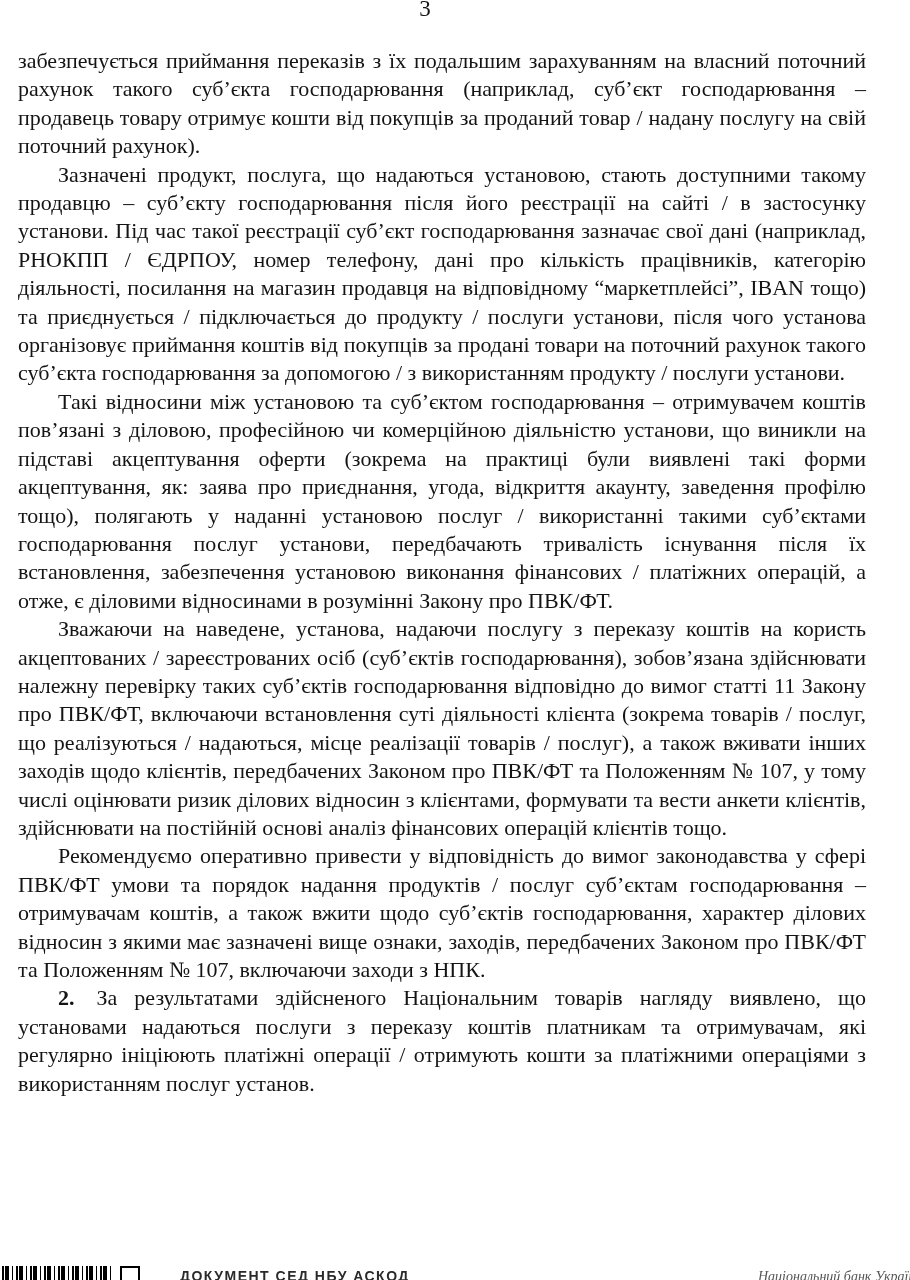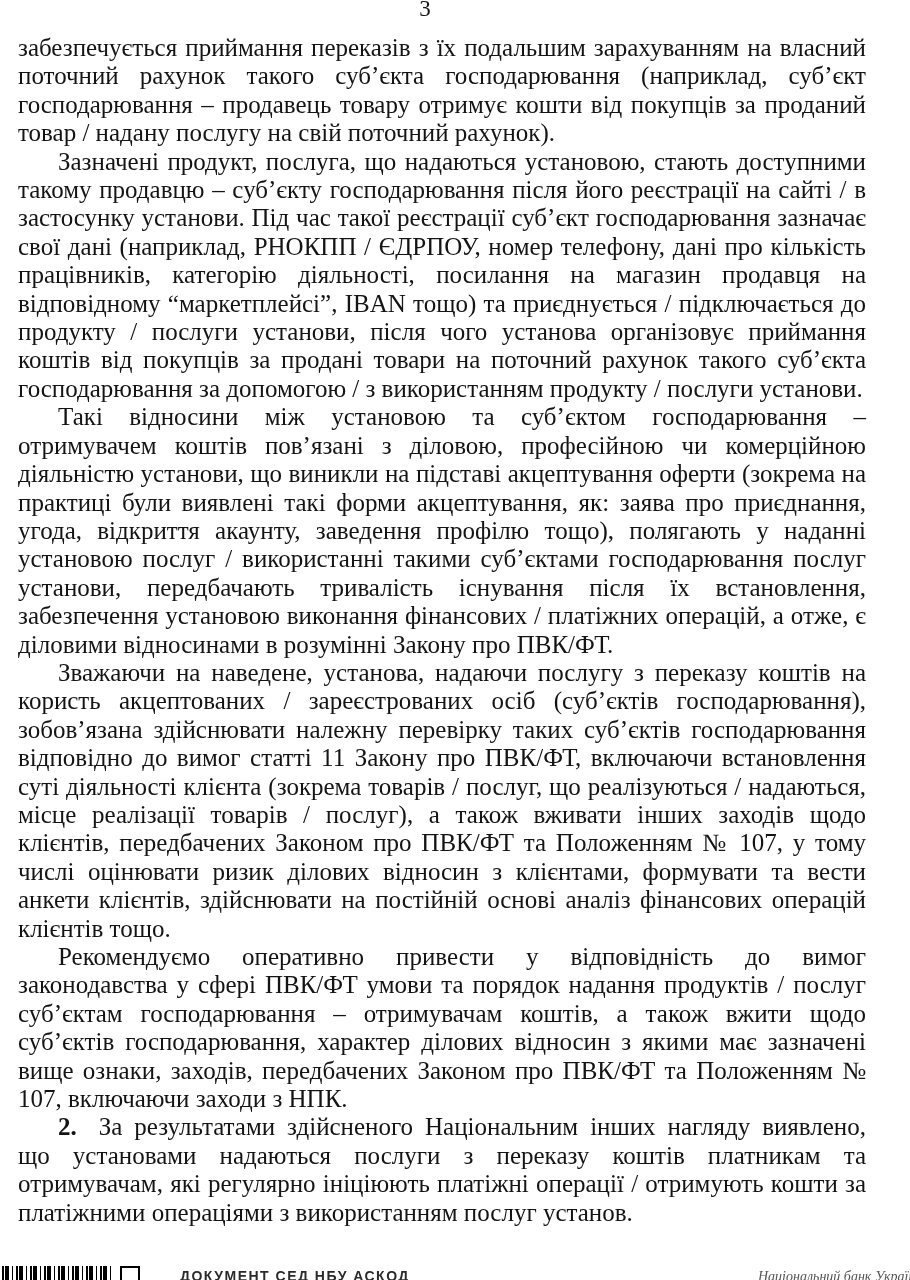--- a/index.html
+++ b/index.html
@@ -20,24 +20,24 @@
     position: absolute;
     top: -4px;
     left: 0;
     right: 60px;
     text-align: center;
     font-size: 23px;
     color: #161616;
   }
   .doc-body {
     position: absolute;
-    top: 34px;
+    top: 47px;
     left: 18px;
     width: 848px;
-    font-size: 25px;
+    font-size: 22px;
     line-height: 28.4px;
     text-align: justify;
     color: #141414;
   }
   .doc-body p {
     margin: 0;
     padding: 0;
     text-indent: 40px;
   }
   .doc-body p.no-indent {
@@ -112,21 +112,21 @@
     <p class="no-indent">забезпечується приймання переказів з їх подальшим зарахуванням на власний поточний рахунок такого суб’єкта господарювання (наприклад, суб’єкт господарювання – продавець товару отримує кошти від покупців за проданий товар / надану послугу на свій поточний рахунок).</p>
 
     <p>Зазначені продукт, послуга, що надаються установою, стають доступними такому продавцю – суб’єкту господарювання після його реєстрації на сайті / в застосунку установи. Під час такої реєстрації суб’єкт господарювання зазначає свої дані (наприклад, РНОКПП / ЄДРПОУ, номер телефону, дані про кількість працівників, категорію діяльності, посилання на магазин продавця на відповідному “маркетплейсі”, IBAN тощо) та приєднується / підключається до продукту / послуги установи, після чого установа організовує приймання коштів від покупців за продані товари на поточний рахунок такого суб’єкта господарювання за допомогою / з використанням продукту / послуги установи.</p>
 
     <p>Такі відносини між установою та суб’єктом господарювання – отримувачем коштів пов’язані з діловою, професійною чи комерційною діяльністю установи, що виникли на підставі акцептування оферти (зокрема на практиці були виявлені такі форми акцептування, як: заява про приєднання, угода, відкриття акаунту, заведення профілю тощо), полягають у наданні установою послуг / використанні такими суб’єктами господарювання послуг установи, передбачають тривалість існування після їх встановлення, забезпечення установою виконання фінансових / платіжних операцій, а отже, є діловими відносинами в розумінні Закону про ПВК/ФТ.</p>
 
     <p>Зважаючи на наведене, установа, надаючи послугу з переказу коштів на користь акцептованих / зареєстрованих осіб (суб’єктів господарювання), зобов’язана здійснювати належну перевірку таких суб’єктів господарювання відповідно до вимог статті 11 Закону про ПВК/ФТ, включаючи встановлення суті діяльності клієнта (зокрема товарів / послуг, що реалізуються / надаються, місце реалізації товарів / послуг), а також вживати інших заходів щодо клієнтів, передбачених Законом про ПВК/ФТ та Положенням № 107, у тому числі оцінювати ризик ділових відносин з клієнтами, формувати та вести анкети клієнтів, здійснювати на постійній основі аналіз фінансових операцій клієнтів тощо.</p>
 
     <p>Рекомендуємо оперативно привести у відповідність до вимог законодавства у сфері ПВК/ФТ умови та порядок надання продуктів / послуг суб’єктам господарювання – отримувачам коштів, а також вжити щодо суб’єктів господарювання, характер ділових відносин з якими має зазначені вище ознаки, заходів, передбачених Законом про ПВК/ФТ та Положенням № 107, включаючи заходи з НПК.</p>
 
-    <p><b class="para-num">2.</b><span>За результатами здійсненого Національним інших нагляду виявлено, що установами надаються послуги з переказу коштів платникам та отримувачам, які регулярно ініціюють платіжні операції / отримують кошти за платіжними операціями з використанням послуг установ.</span></p>
+    <p><b class="para-num">2.</b><span>За результатами здійсненого Національним товарів нагляду виявлено, що установами надаються послуги з переказу коштів платникам та отримувачам, які регулярно ініціюють платіжні операції / отримують кошти за платіжними операціями з використанням послуг установ.</span></p>
 
   </div>
 
   <div class="page-footer">
     <div class="barcode"></div>
     <div class="footer-square"></div>
     <div class="footer-left-text">ДОКУМЕНТ СЕД НБУ АСКОД</div>
     <div class="footer-right-text">Національний банк України</div>
   </div>
 

